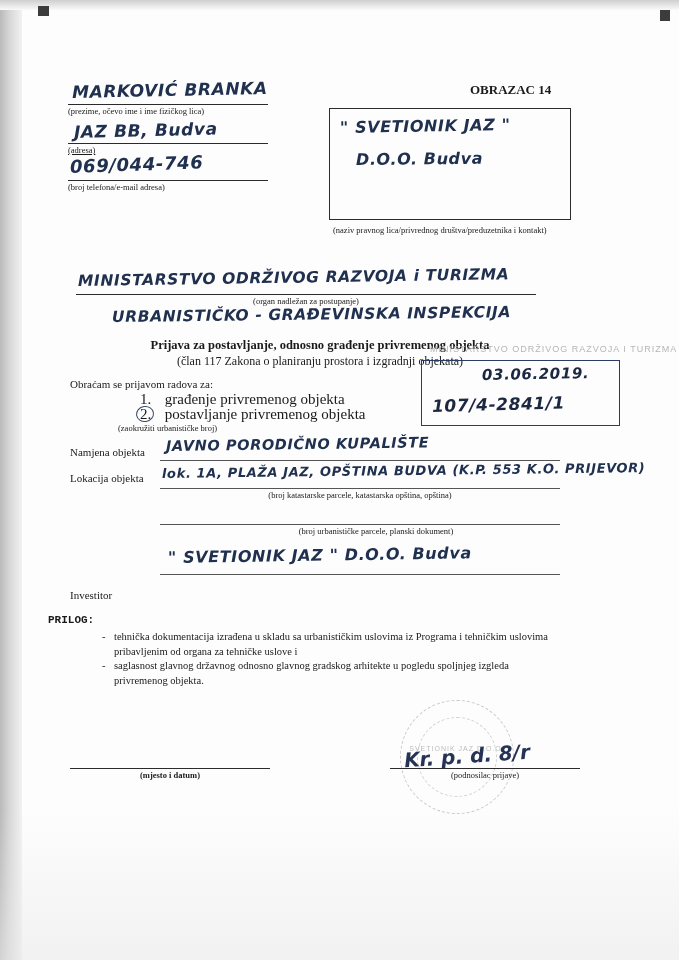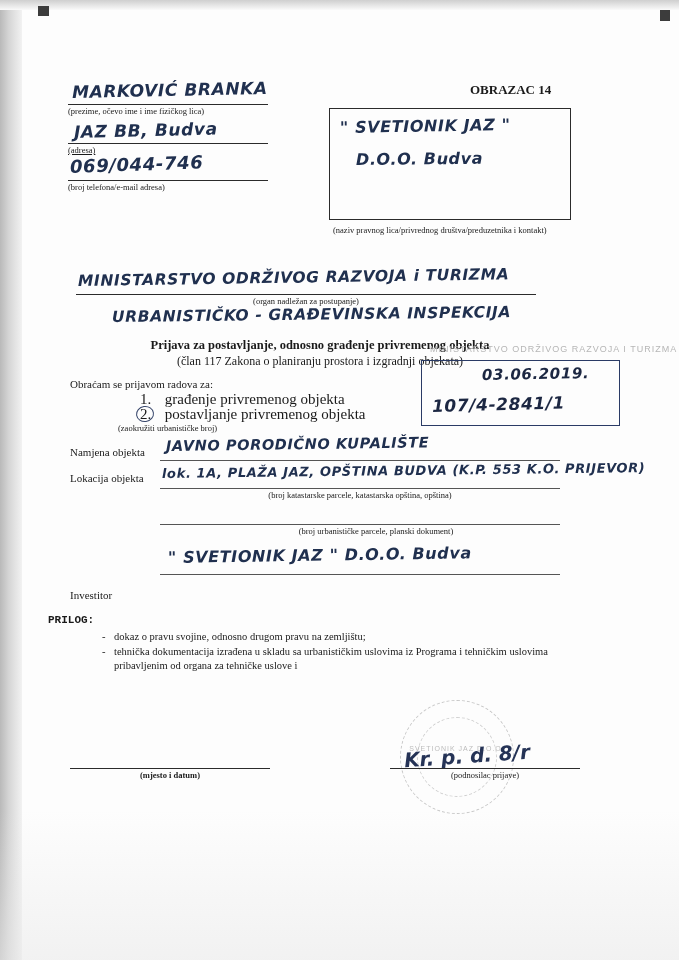--- a/index.html
+++ b/index.html
@@ -224,22 +224,22 @@
 
   <div class="thinrule" style="left:160px; top:524px; width:400px;"></div>
   <div class="t tiny center" style="left:216px; top:526px; width:320px;">(broj urbanističke parcele, planski dokument)</div>
 
   <div class="t med" style="left:70px; top:558px;margin-top:31px;">Investitor</div>
   <div class="hw" style="left:168px; top:548px; font-size:16px; transform: rotate(-0.9deg);">" SVETIONIK  JAZ "  D.O.O.  Budva</div>
   <div class="thinrule" style="left:160px; top:574px; width:400px;"></div>
 
   <div class="t bold med" style="left:48px; top:614px;font-family:Liberation Mono, monospace;">PRILOG:</div>
   <ul class="prilog" style="left:100px; top:630px; width:450px;">
-    <li>dokaz o pravu svojine, odnosno drugom pravu na zemljištu;</li>
     <li>tehnička dokumentacija izrađena u skladu sa urbanističkim uslovima iz Programa i tehničkim uslovima pribavljenim od organa za tehničke uslove i</li>
+    <li>saglasnost glavnog državnog odnosno glavnog gradskog arhitekte u pogledu spoljnjeg izgleda privremenog objekta.</li>
   </ul>
 
   <div class="seal" style="left:400px; top:700px;">
     <div class="seal-inner"></div>
     <div class="seal-text">SVETIONIK JAZ D.O.O.</div>
   </div>
 
   <div class="sig" style="left:404px; top:744px; font-size:20px; transform: rotate(-4deg);">Kr. p. d. 8/r</div>
 
   <div class="rule" style="left:70px; top:768px; width:200px;"></div>

